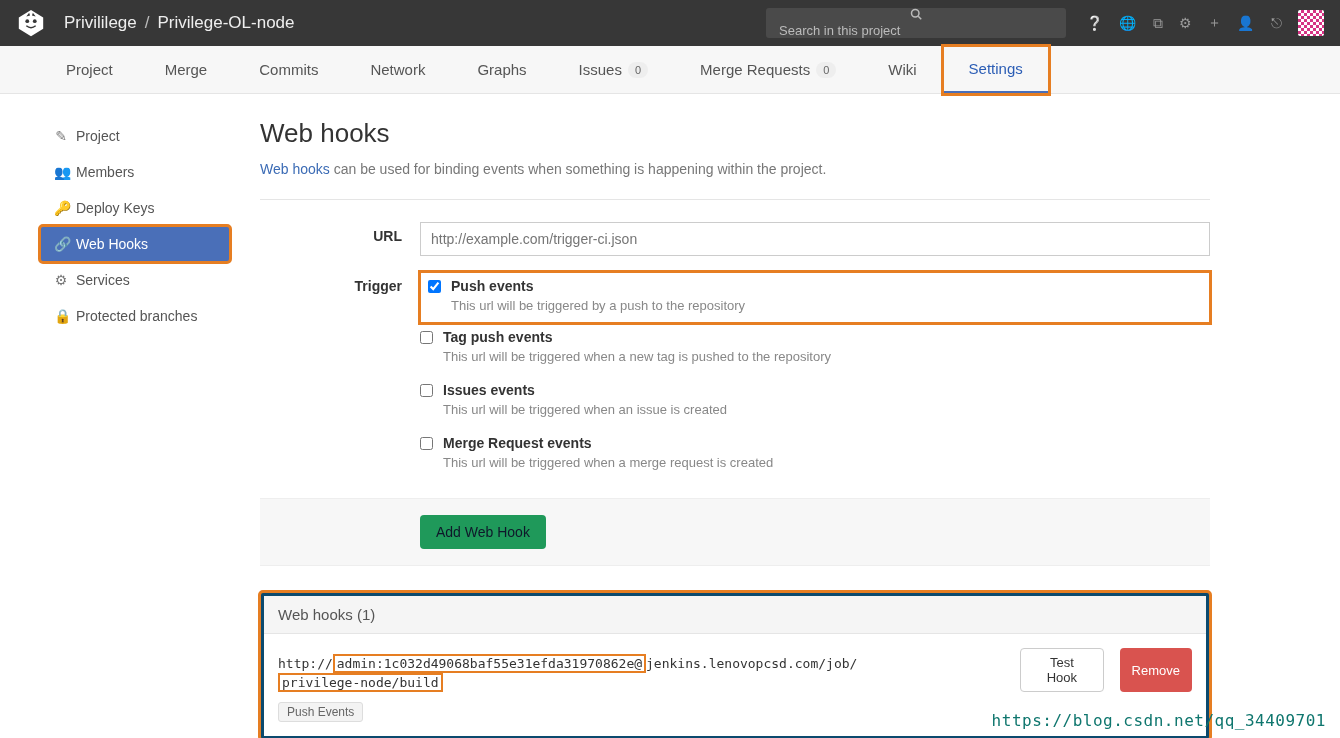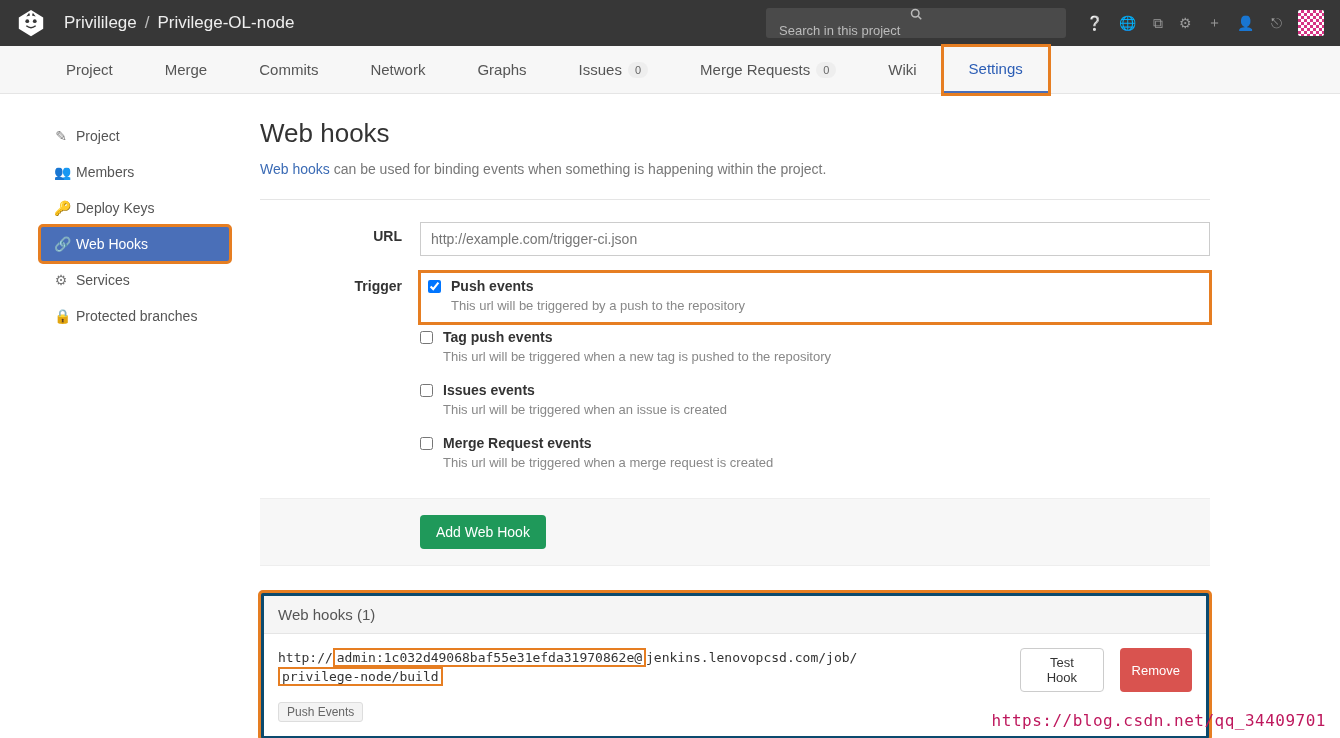--- a/index.html
+++ b/index.html
@@ -172,21 +172,21 @@
 
   .form-footer {
     background: #f7f7f7;
     padding: 16px 0 16px 160px;
     border-top: 1px solid #eee;
     border-bottom: 1px solid #eee;
     margin-top: 12px;
   }
   .btn-primary {
     background: #1f995a;
-    color: #ffffff;
+    color: #0f172a;
     border: none;
     padding: 9px 16px;
     border-radius: 4px;
     font-size: 14px;
     cursor: pointer;
   }
 
   
   .hooks-panel {
     margin-top: 26px;
@@ -201,21 +201,21 @@
     border-bottom: 1px solid #e5e5e5;
   }
   .hooks-panel .hp-body {
     padding: 14px;
     display: flex;
     flex-direction: column;
     gap: 10px;
   }
   .hook-row {
     display: flex;
-    align-items: flex-start;
+    align-items: flex-end;
     justify-content: space-between;
   }
   .hook-url {
     font-family: Menlo, Consolas, monospace;
     font-size: 13px;
     color: #333;
     display: flex;
     align-items: center;
     flex-wrap: wrap;
   }
@@ -236,21 +236,21 @@
     border-radius:3px;
     padding:2px 8px;
     font-size:12px;
     color:#666;
   }
 
   .watermark {
     position: fixed;
     right: 14px;
     bottom: 8px;
-    color: #be185d;
+    color: #0f766e;
     font-family: Menlo, Consolas, monospace;
     font-size: 16px;
     letter-spacing: .5px;
     pointer-events: none;
   }
 
   .orange-inline {
     border: 2px solid #e67e22;
     padding: 0 2px;
     display: inline-block;

